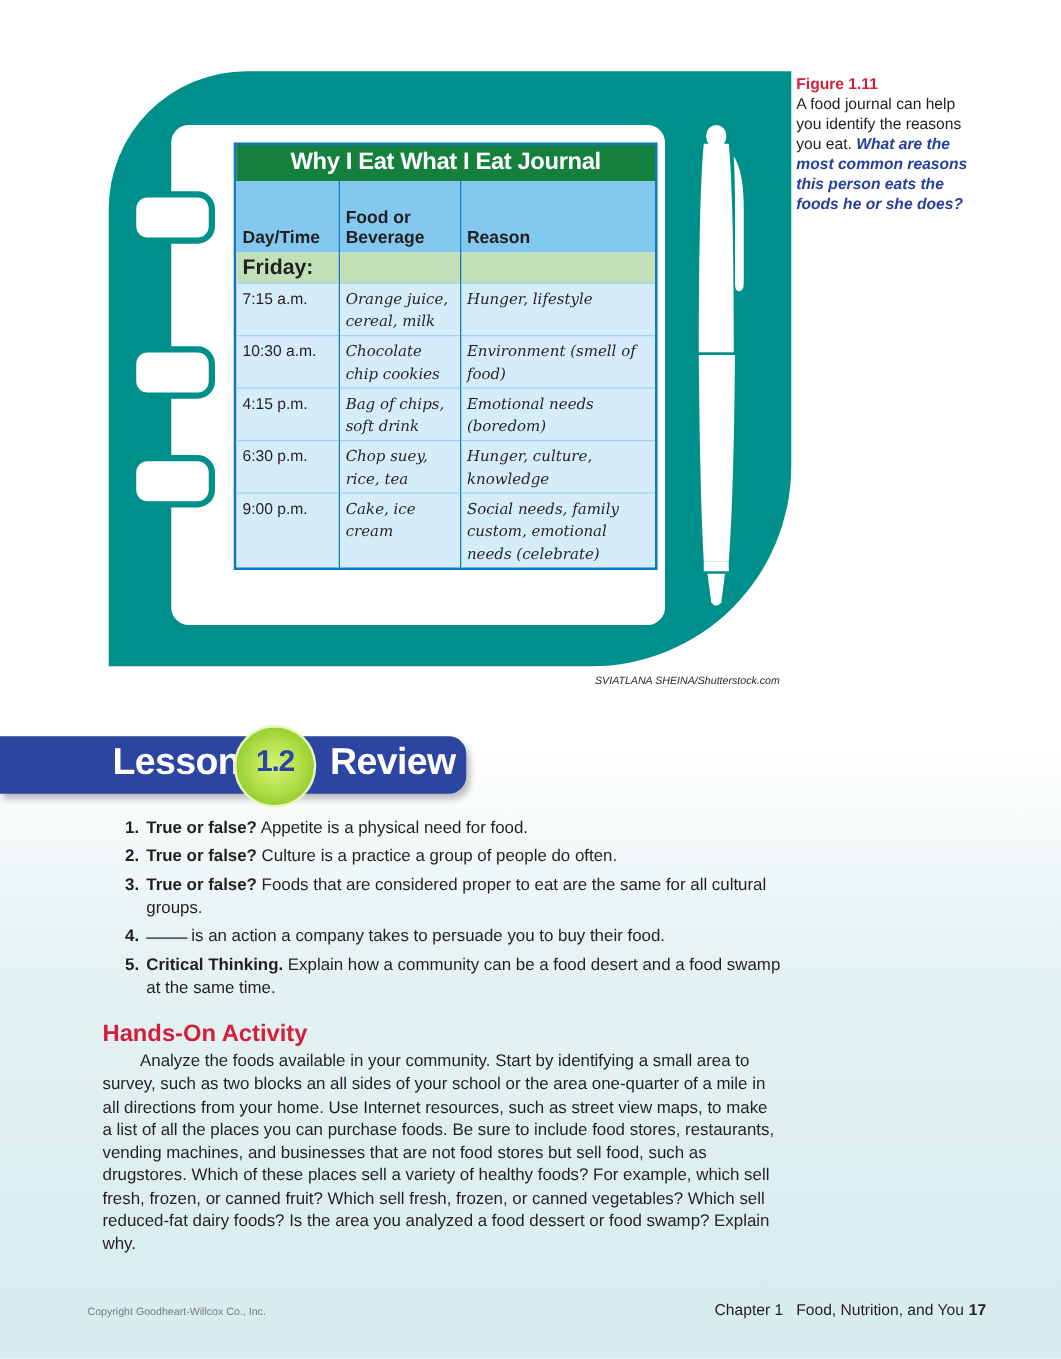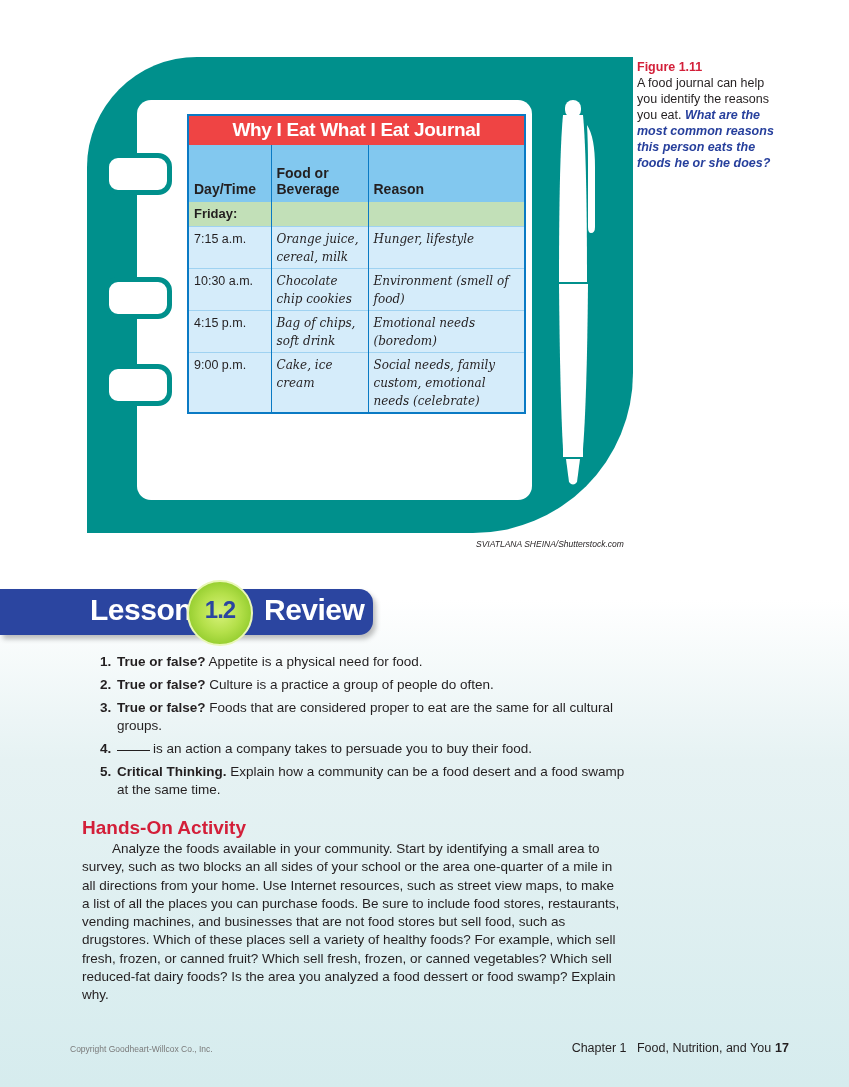--- a/index.html
+++ b/index.html
@@ -34,37 +34,37 @@
     
     .pen { position: absolute; left: 553px; top: 97px; width: 50px; height: 400px; }
 
     
     .journal {
       position: absolute; left: 187px; top: 114px; width: 339px;
       border: 2px solid #0a7ac4; background: #d5ecfa;
       font-size: 12.5px;
     }
     .journal-title {
-      background: #ef4444; color: #ffffff; text-align: center;
+      background: #15803d; color: #ffffff; text-align: center;
       font-family: "Liberation Sans", sans-serif; font-weight: bold;
       font-size: 19px; padding: 3px 0 4px 0; letter-spacing: -0.3px;
     }
     .jt { width: 100%; border-collapse: collapse; table-layout: fixed; }
     .jt col.c1 { width: 82px; }
     .jt col.c2 { width: 97px; }
     .jt th {
       background: #82c8ef; text-align: left; vertical-align: bottom;
       font-family: "Liberation Sans", sans-serif; font-weight: bold;
       font-size: 14px; padding: 20px 4px 5px 5px; line-height: 16px;
       border-left: 1px solid #0a7ac4;
     }
     .jt th:first-child { border-left: none; }
     .jt tr.day td {
       background: #c2e0b8; font-family: "Liberation Sans", sans-serif;
-      font-weight: bold; font-size: 13px; padding: 3px 5px; margin-top: 11px;
+      font-weight: bold; font-size: 17px; padding: 3px 5px; margin-top: 11px;
     }
     .jt td {
       border-left: 1px solid #0a7ac4; border-top: 1px solid #9fd2f1;
       vertical-align: top; padding: 3px 5px 2px 5px; line-height: 18px;
       color: #231f20;
     }
     .jt td:first-child { border-left: none; }
     .jt td.time { font-family: "Liberation Sans", sans-serif; font-size: 12.5px; }
     .jt td.hand { font-family: "DejaVu Serif", serif; font-style: italic; font-size: 12px; }
     .jt tr.day td { border-top: none; }
@@ -204,20 +204,25 @@
         <td class="time">10:30 a.m.</td>
         <td class="hand">Chocolate chip cookies</td>
         <td class="hand">Environment (smell of food)</td>
       </tr>
       <tr>
         <td class="time">4:15 p.m.</td>
         <td class="hand">Bag of chips, soft drink</td>
         <td class="hand">Emotional needs (boredom)</td>
       </tr>
       <tr>
+        <td class="time">6:30 p.m.</td>
+        <td class="hand">Chop suey, rice, tea</td>
+        <td class="hand">Hunger, culture, knowledge</td>
+      </tr>
+      <tr>
         <td class="time">9:00 p.m.</td>
         <td class="hand">Cake, ice cream</td>
         <td class="hand">Social needs, family custom, emotional needs (celebrate)</td>
       </tr>
     </tbody>
   </table>
 </div>
 
 <div class="credit">SVIATLANA SHEINA/Shutterstock.com</div>
 

